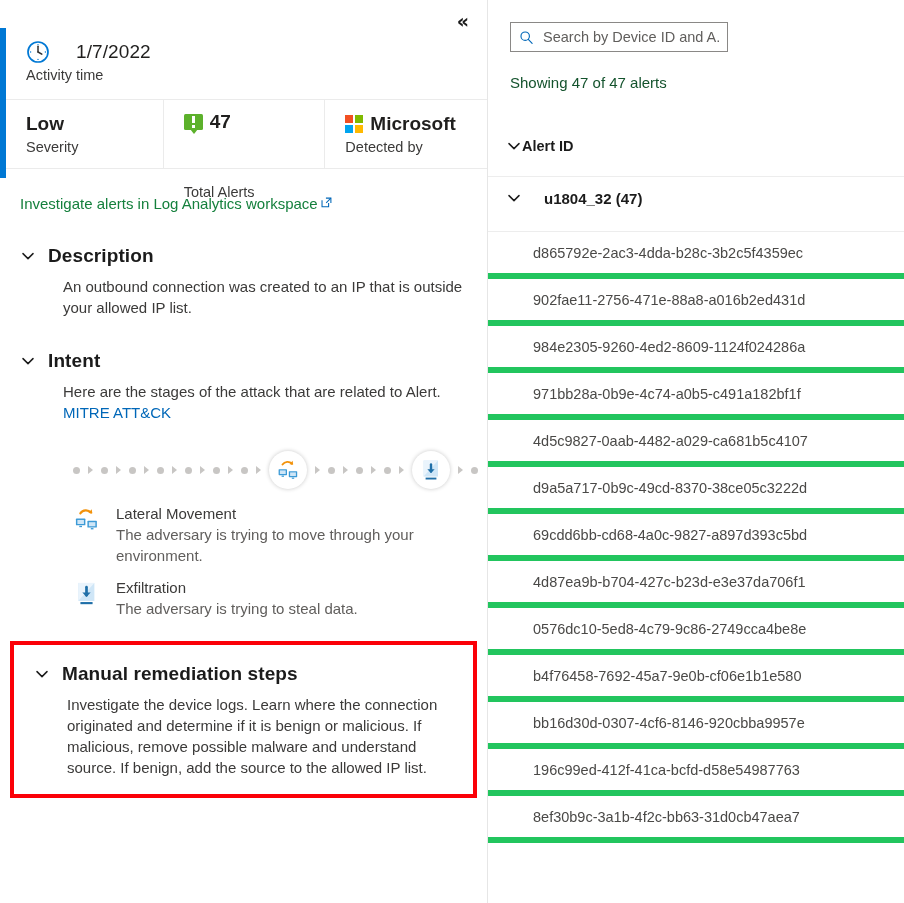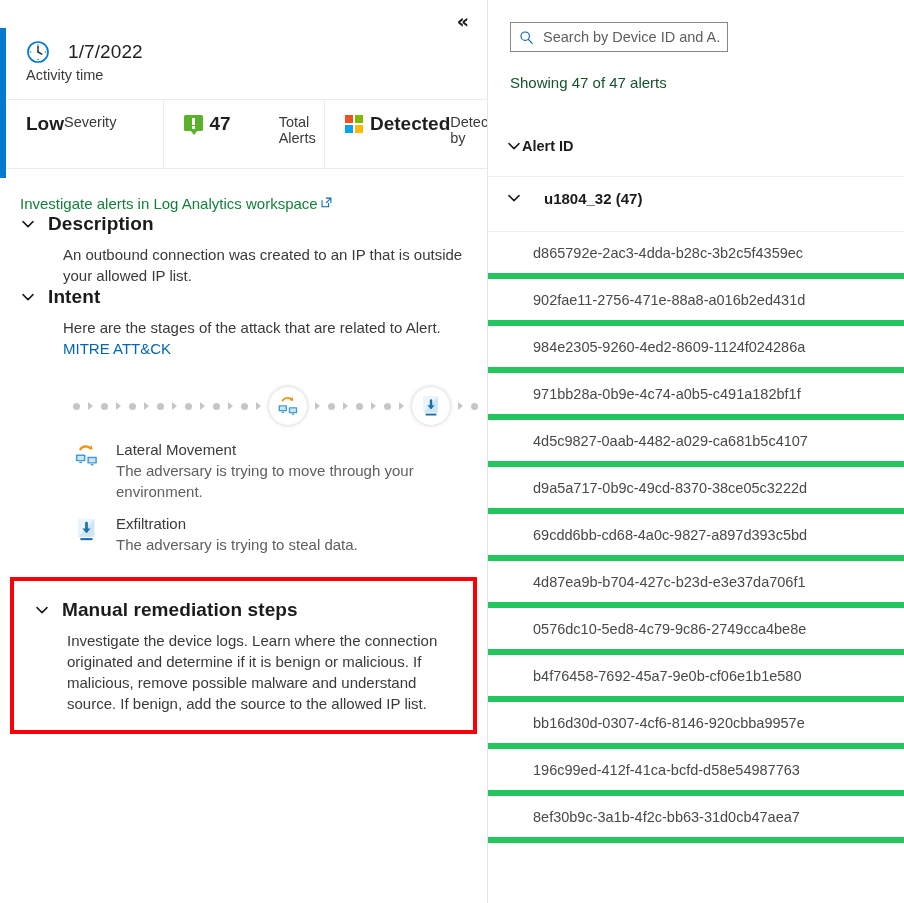--- a/index.html
+++ b/index.html
@@ -35,33 +35,33 @@
     position: relative;
     margin: 28px 0 0 0;
     border-bottom: 1px solid #ebebeb;
     padding: 0 0 0 0;
   }
   .hero-accent {
     position: absolute; left: 0; top: 0;
     width: 6px; height: 150px; background: #0078d4;
   }
   .hero-top { padding: 12px 0 16px 26px; }
-  .hero-time-row { display: flex; align-items: center; gap: 18px; }
+  .hero-time-row { display: flex; align-items: center; gap: 26px; }
   .clock-icon { width: 24px; height: 24px; display: block; flex: none; }
   .hero-date {
     font-size: 19px; font-weight: 400; color: #201f1e; letter-spacing: .1px;
   }
   .hero-sub { font-size: 14.5px; color: #3b3a39; margin-top: 3px; }
 
   .stat-row {
     display: flex; border-top: 1px solid #ebebeb; height: 69px;
   }
   .stat {
     padding: 11px 0 0 26px;
-    display: flex; flex-direction: row; justify-content: flex-start;
+    display: flex; flex-direction: column; justify-content: flex-start;
   }
   .stat:nth-child(1) { width: 164px; border-right: 1px solid #ebebeb; }
   .stat:nth-child(2) { width: 162px; border-right: 1px solid #ebebeb; padding-left: 20px; gap: 48px;}
   .stat:nth-child(3) { width: 162px; padding-left: 20px;}
   .stat-value {
     font-size: 19px; font-weight: 700; color: #201f1e;
     display: flex; align-items: center; gap: 7px; height: 25px;
   }
   .stat-label { font-size: 14.5px; color: #3b3a39; margin-top: 3px; }
 
@@ -92,21 +92,21 @@
   .la-link {
     font-size: 15px; color: #15803d; text-decoration: none;
     display: inline-flex; align-items: flex-start; gap: 2px; cursor: pointer;
   }
   .ext-icon { width: 13px; height: 13px; margin-top: 1px; flex: none; }
 
   
   .section { padding: 0 0 0 20px; }
   .section-head {
     display: flex; align-items: center; gap: 12px;
-    cursor: pointer;
+    margin-top: 32px; cursor: pointer;
   }
   .chev {
     width: 16px; height: 16px; flex: none; color: #1b1b1b;
   }
   .section-title { font-size: 19px; font-weight: 600; color: #1b1b1b; letter-spacing: .1px; }
   .section-body {
     margin: 9px 0 0 43px; font-size: 15px; line-height: 21px;
     color: #3b3a39; max-width: 400px;
   }
   .mitre-link { color: #0067b8; text-decoration: none; cursor: pointer; }
@@ -235,21 +235,21 @@
         </div>
 
         <div class="stat">
           <div class="stat-value">
             <span class="ms-logo">
               <i style="background:#f25022"></i>
                 <i style="background:#7fba00"></i>
               <i style="background:#00a4ef"></i>
                 <i style="background:#ffb900"></i>
             </span>
-            <span>Detected</span>
+            <span>Microsoft</span>
           </div>
           <div class="stat-label">Detected by</div>
         </div>
 
       </div>
     </div>
 
     <div class="la-link-row">
       <a class="la-link" href="#">
         <span>Investigate alerts in Log Analytics workspace</span>

